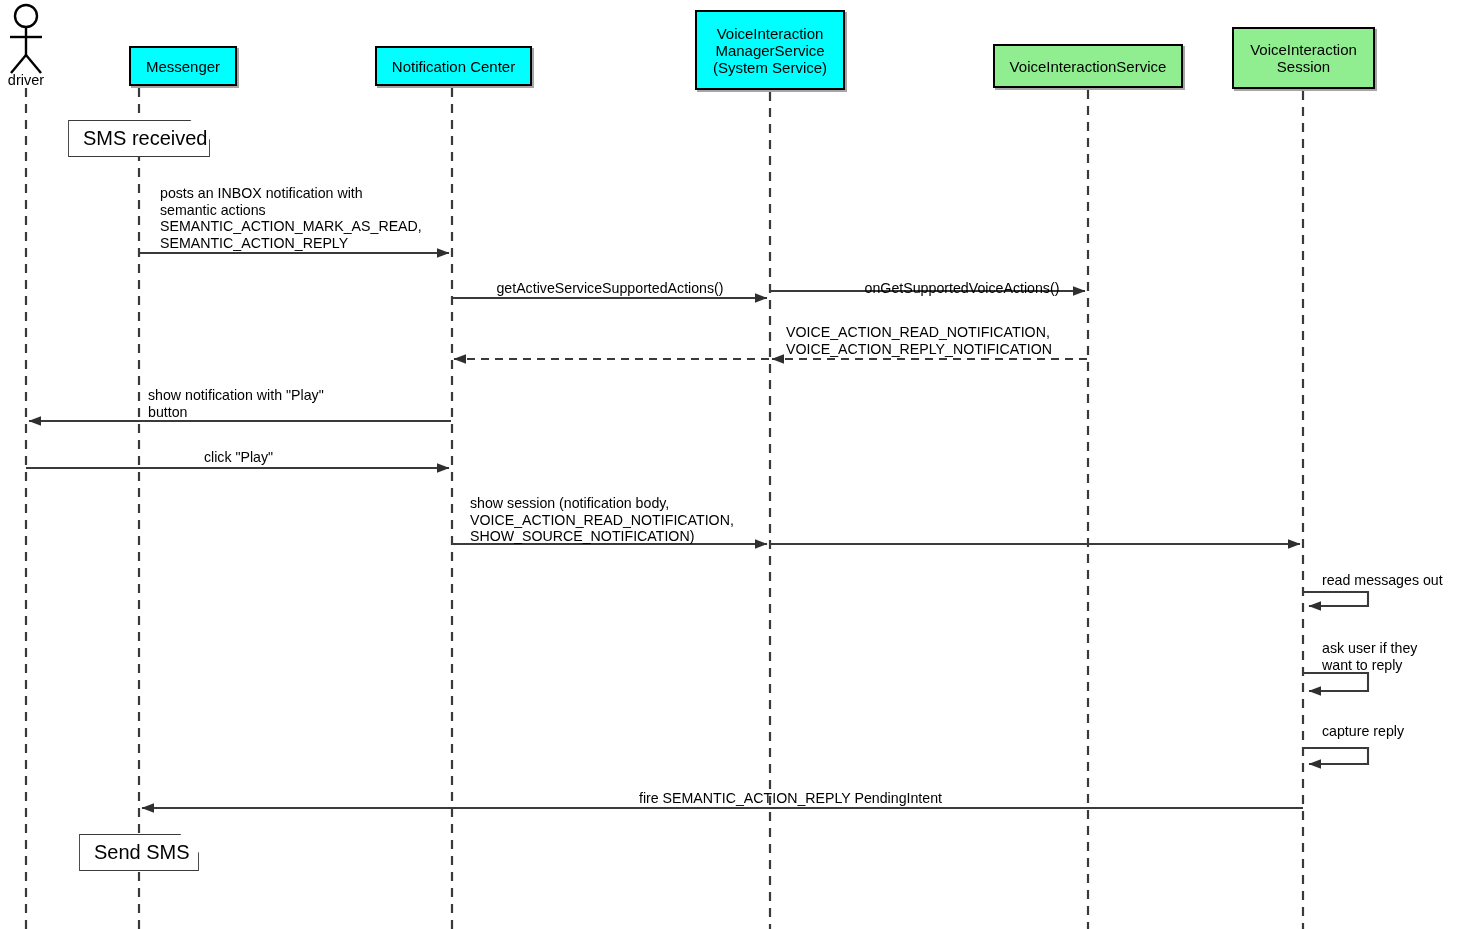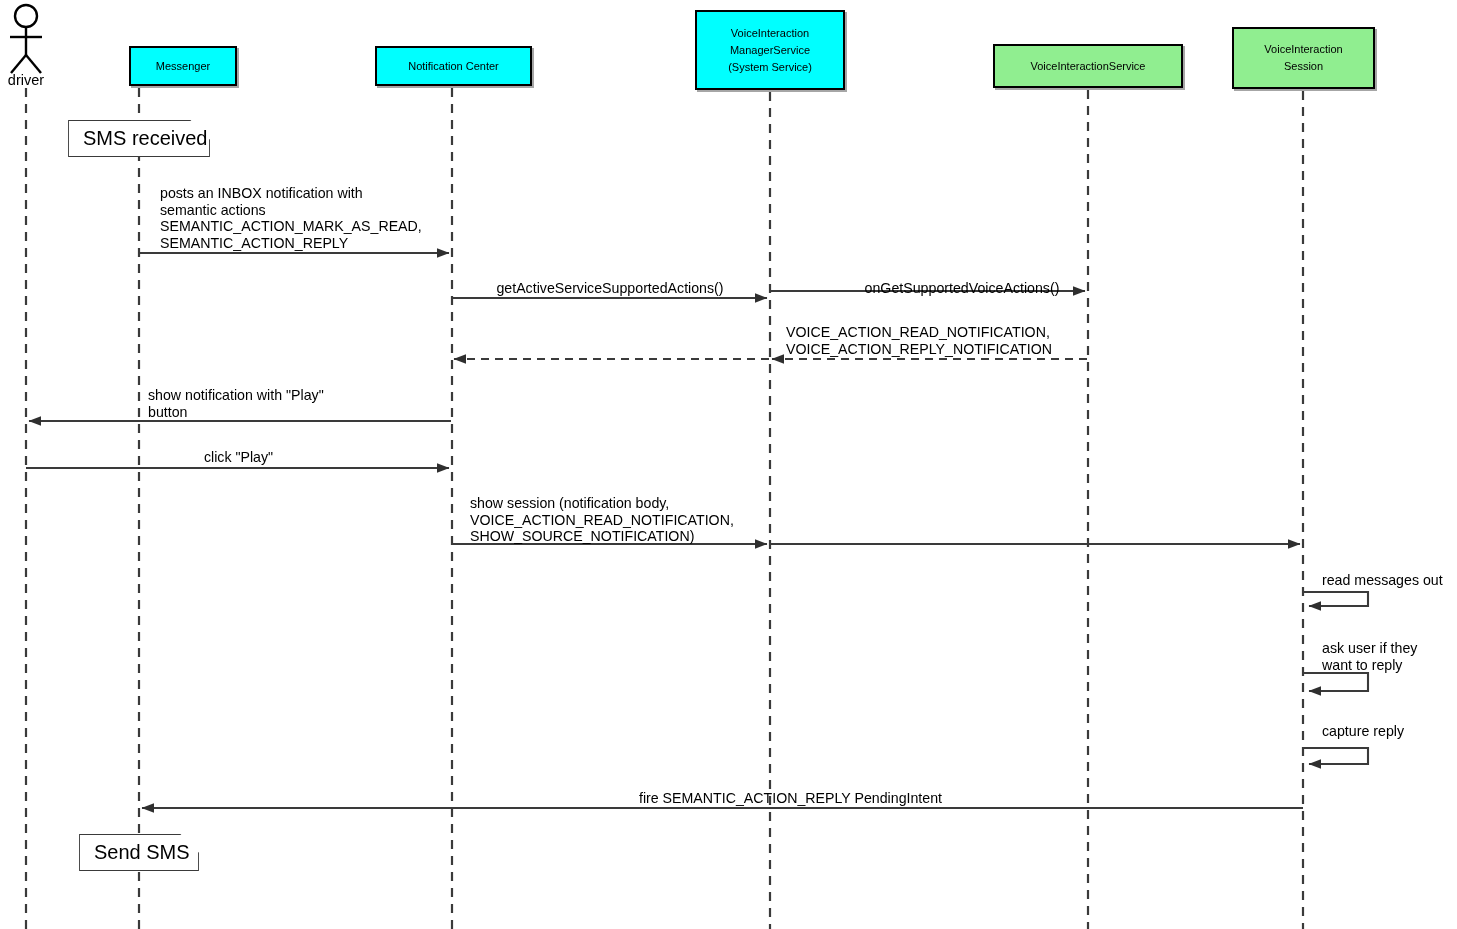--- a/index.html
+++ b/index.html
@@ -27,21 +27,21 @@
   }
   .pbox {
     position: absolute;
     box-sizing: border-box;
     border: 2px solid #000000;
     box-shadow: 2px 2px 0 rgba(0,0,0,0.35);
     display: flex;
     align-items: center;
     justify-content: center;
     text-align: center;
-    font-size: 11px;
+    font-size: 15px;
     line-height: 17px;
     color: #000000;
     white-space: pre-line;
   }
   .note {
     position: absolute;
     box-sizing: border-box;
     background: #ffffff;
     display: flex;
     align-items: center;

